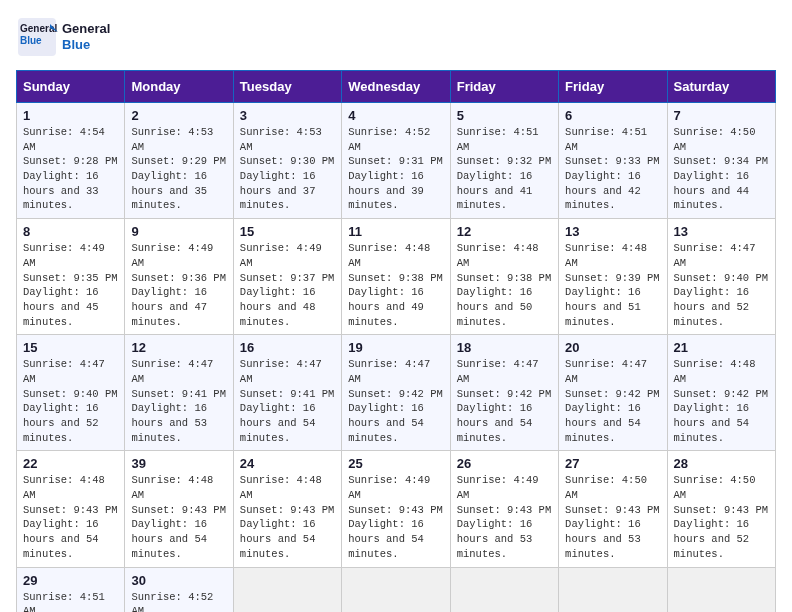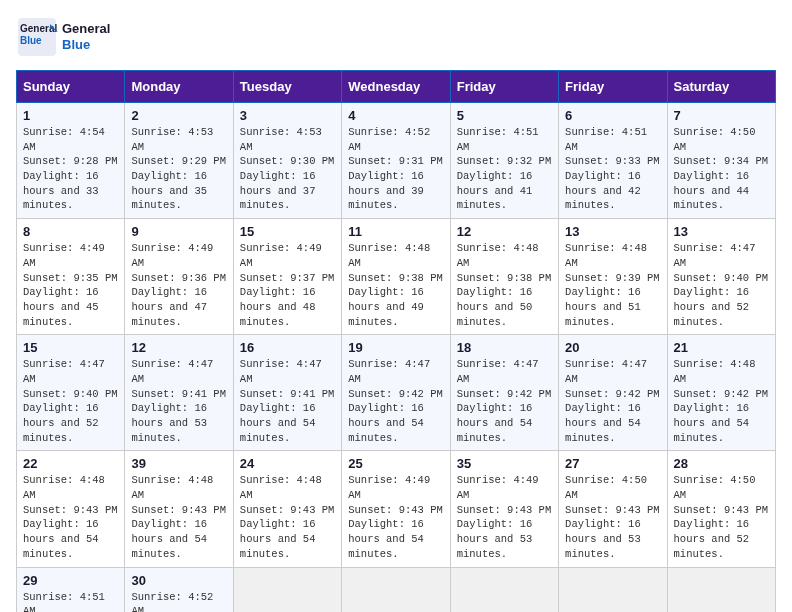--- a/index.html
+++ b/index.html
@@ -214,21 +214,21 @@
         </td>
         <td>
           <span class="day-number">24</span>
           <div class="day-info">Sunrise: 4:48 AM<br>Sunset: 9:43 PM<br>Daylight: 16 hours and 54 minutes.</div>
         </td>
         <td>
           <span class="day-number">25</span>
           <div class="day-info">Sunrise: 4:49 AM<br>Sunset: 9:43 PM<br>Daylight: 16 hours and 54 minutes.</div>
         </td>
         <td>
-          <span class="day-number">35</span>
+          <span class="day-number">26</span>
           <div class="day-info">Sunrise: 4:49 AM<br>Sunset: 9:43 PM<br>Daylight: 16 hours and 53 minutes.</div>
         </td>
         <td>
           <span class="day-number">27</span>
           <div class="day-info">Sunrise: 4:50 AM<br>Sunset: 9:43 PM<br>Daylight: 16 hours and 53 minutes.</div>
         </td>
         <td>
           <span class="day-number">28</span>
           <div class="day-info">Sunrise: 4:50 AM<br>Sunset: 9:43 PM<br>Daylight: 16 hours and 52 minutes.</div>
         </td>

